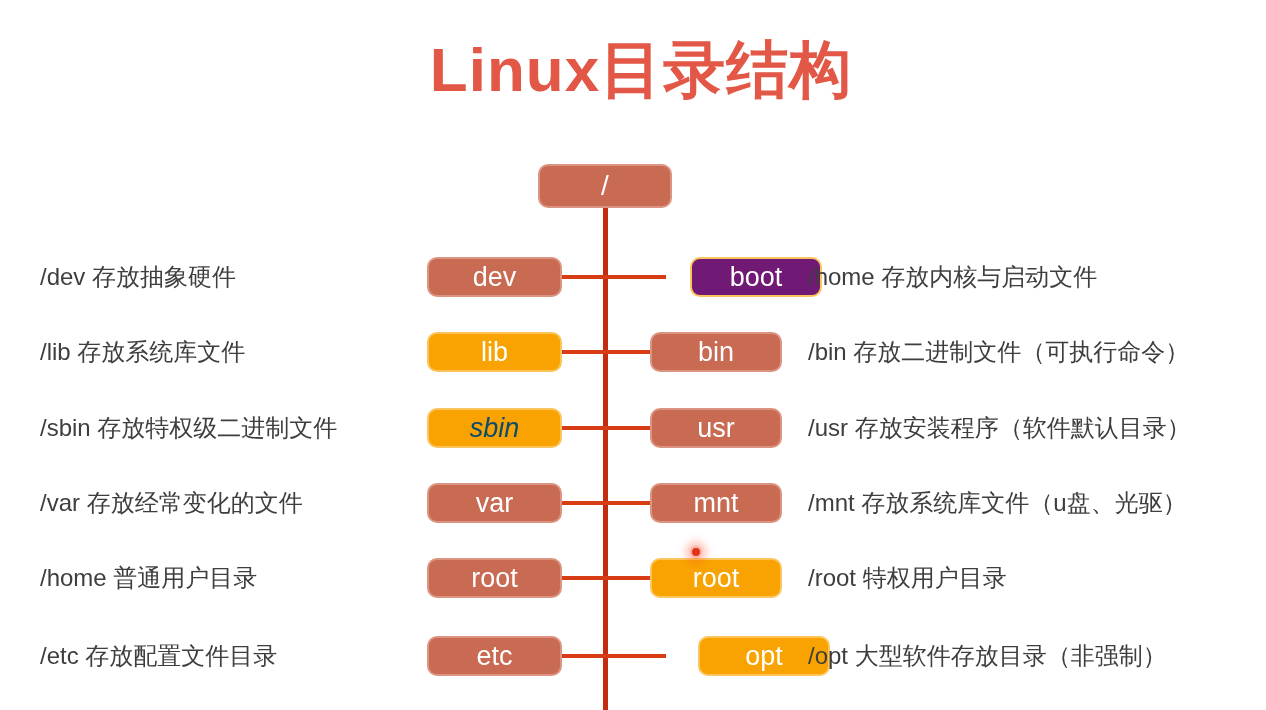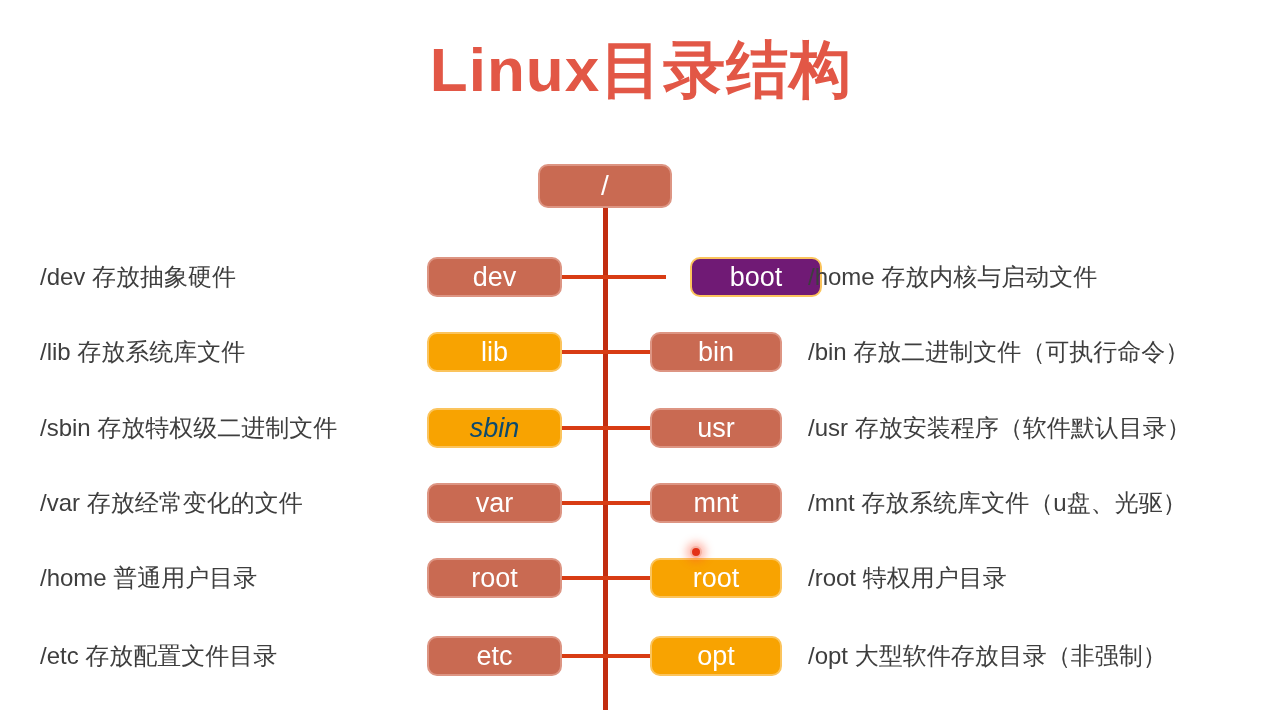--- a/index.html
+++ b/index.html
@@ -128,19 +128,19 @@
     <div class="desc left" style="color: rgb(62, 62, 62);">/home 普通用户目录</div>
     <div class="node box left" style="background: rgb(201, 106, 82); border-color: rgb(221, 149, 131); color: rgb(255, 255, 255);">root</div>
     <div class="node box right" style="background: rgb(248, 163, 1); border-color: rgb(251, 196, 93); color: rgb(255, 255, 255);">root</div>
     <div class="desc right" style="color: rgb(62, 62, 62);">/root 特权用户目录</div>
   </div>
 
   <div style="--cy:656px">
     <div class="hline" style="background: rgb(216, 60, 20);"></div>
     <div class="desc left" style="color: rgb(62, 62, 62);">/etc 存放配置文件目录</div>
     <div class="node box left" style="background: rgb(201, 106, 82); border-color: rgb(221, 149, 131); color: rgb(255, 255, 255);">etc</div>
-    <div class="node box right" style="background: rgb(248, 163, 1); border-color: rgb(251, 196, 93); color: rgb(255, 255, 255);">opt</div>
+    <div class="node box right" style="background: rgb(248, 163, 1); border-color: rgb(251, 196, 93); color: rgb(255, 255, 255); margin-left: 48px;">opt</div>
     <div class="desc right" style="color: rgb(62, 62, 62);">/opt 大型软件存放目录（非强制）</div>
   </div>
 
   <div class="cursor-dot"></div>
 
 </div>
 
 </body></html>

